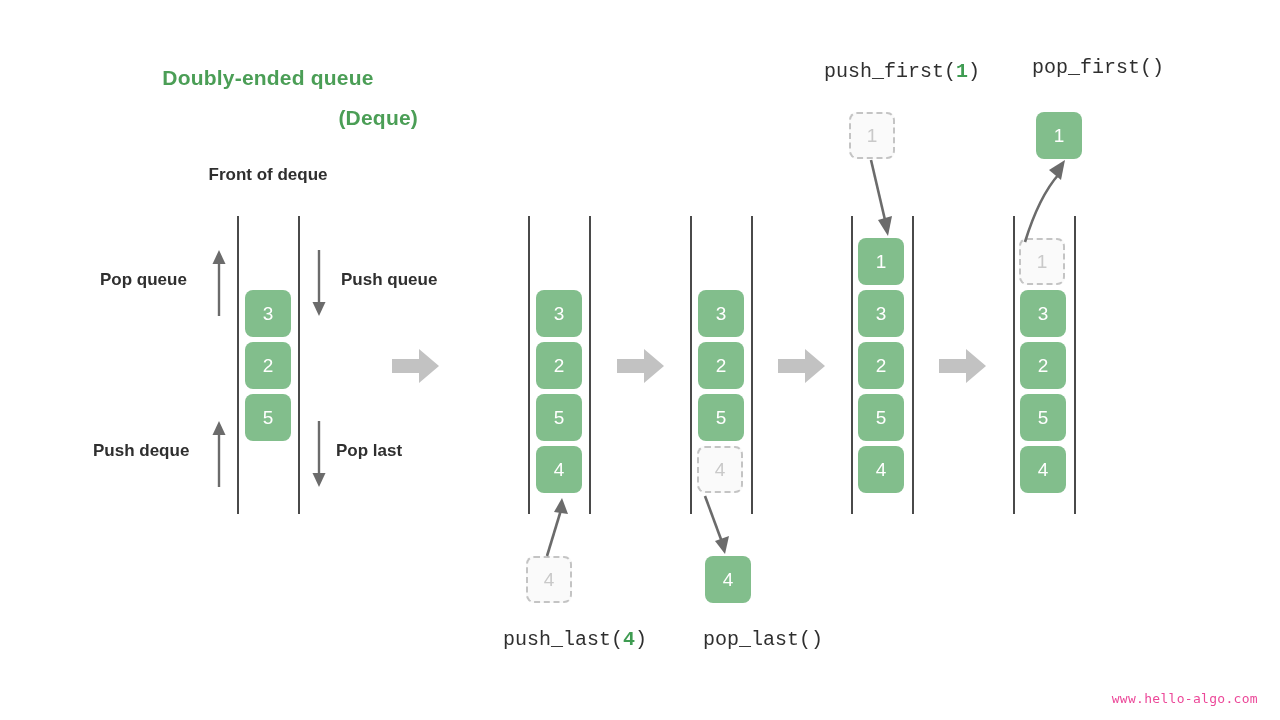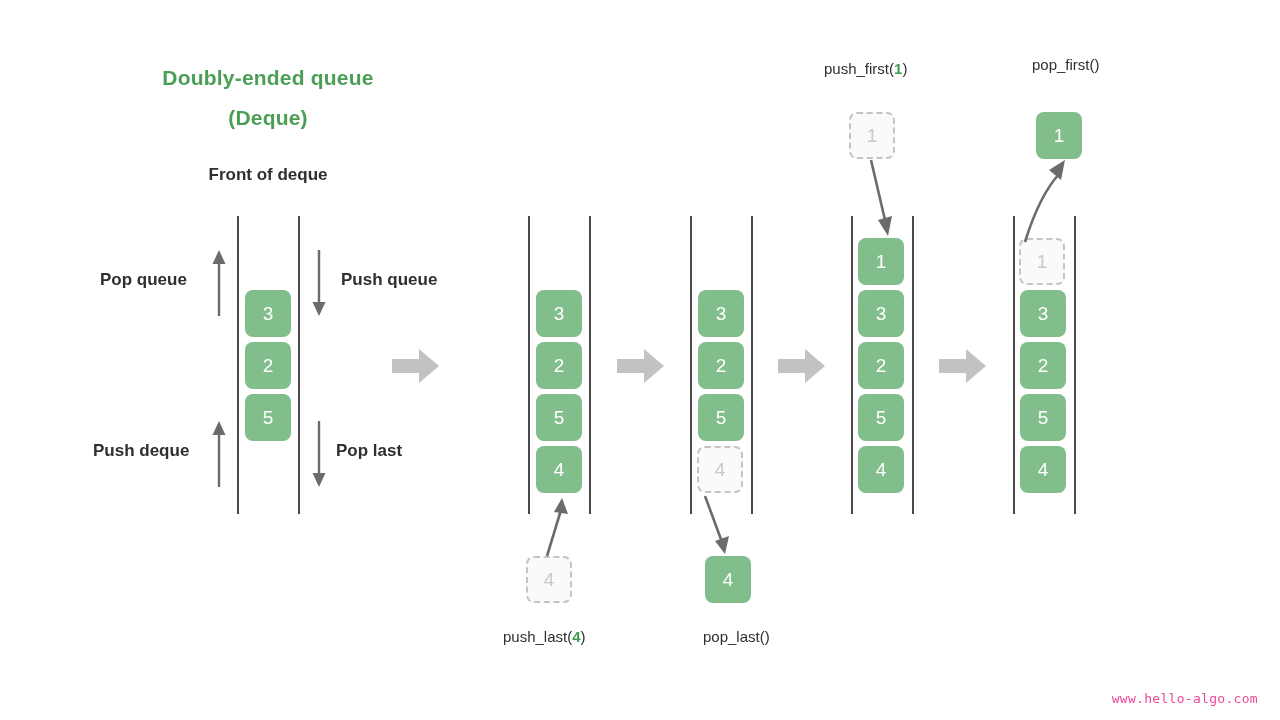--- a/index.html
+++ b/index.html
@@ -26,21 +26,21 @@
     left: 118px;
     top: 58px;
     width: 300px;
     text-align: center;
     color: #4b9e56;
     font-size: 21px;
     font-weight: bold;
     line-height: 40px;
     letter-spacing: 0.2px;
   }
-  .title .l2 { display: block; }
+  .title .l2 { display: block; text-align: right; }
 
   .blk-label {
     position: absolute;
     color: #2f2f2f;
     font-size: 17px;
     font-weight: bold;
     white-space: nowrap;
   }
   .front-label {
     left: 118px; top: 165px;
@@ -53,22 +53,22 @@
     text-align: center;
   }
   .pop-first-label  { left: 100px; top: 270px; }
   .push-first-label { left: 341px; top: 270px; }
   .push-last-label  { left:  93px; top: 441px; }
   .pop-last-label   { left: 336px; top: 441px; }
 
   
   .code-label {
     position: absolute;
-    font-family: Liberation Sans, sans-serif;
-    font-size: 15px;
+    font-family: Liberation Mono, monospace;
+    font-size: 20px;
     color: #2f2f2f;
     white-space: nowrap;
   }
   .code-label .arg { color: #3f9c52; font-weight: bold; }
   .cap-push-first { left: 824px; top: 60px; }
   .cap-pop-first  { left: 1032px; top: 56px; }
   .cap-push-last  { left: 503px; top: 628px; }
   .cap-pop-last   { left: 703px; top: 628px; }
 
   

